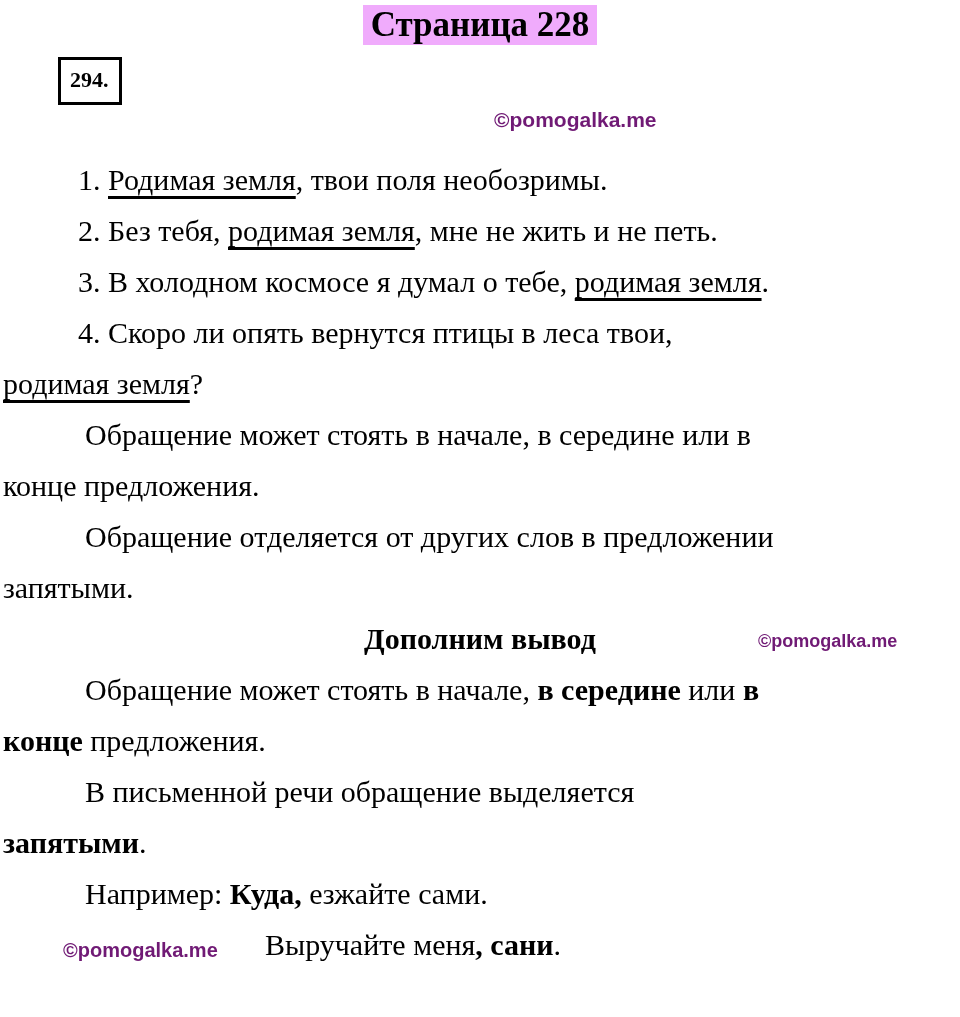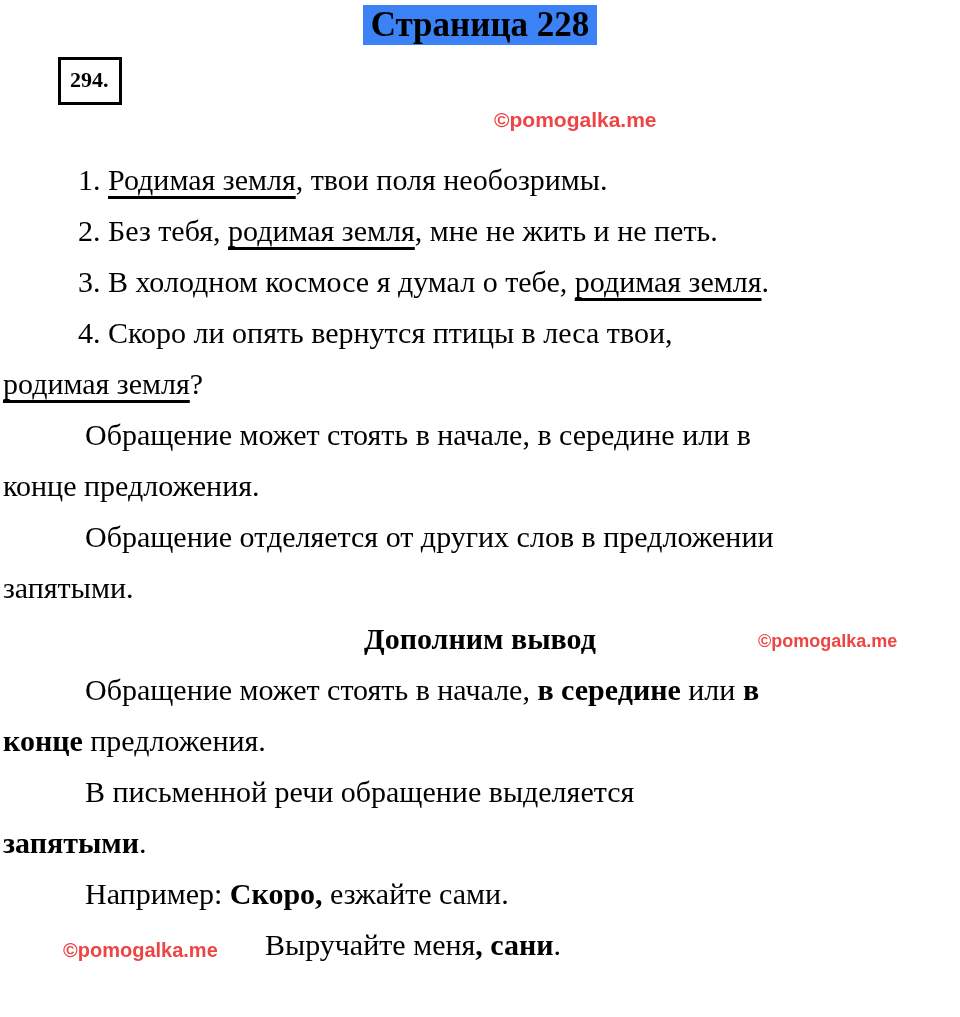--- a/index.html
+++ b/index.html
@@ -7,40 +7,40 @@
     position:relative;
     width:960px;height:1017px;
     background:#ffffff;
     font-family:"Liberation Serif",serif;
     color:#000;
     overflow:hidden;
   }
   .title-row{padding-top:5px;text-align:center;}
   .title-highlight{
     display:inline-block;
-    background:#3b82f6;
+    background:#f0abfc;
     font-weight:bold;
     font-size:35px;
     line-height:40px;
     padding:0 8px;
   }
   .num-box{
     position:absolute;top:57px;left:58px;
     border:3px solid #000;
     padding:0 10px 2px 9px;
     font-weight:bold;
     font-size:22px;
     line-height:40px;
     background:#fff;
   }
   .watermark{
     position:absolute;
     font-family:"Liberation Sans",sans-serif;
     font-weight:bold;
-    color:#ef4444;
+    color:#701a75;
     white-space:nowrap;
   }
   .wm-top{top:108px;left:494px;font-size:21px;}
   .wm-mid{top:631px;left:758px;font-size:18px;}
   .wm-bottom{top:939px;left:63px;font-size:20px;}
   .doc-body{
     margin-top:109px;
     padding:0 3px;
     font-size:30px;
     line-height:51px;
@@ -77,17 +77,17 @@
   <div class="doc-body" id="doc-body">
       <p class="para list"><span>1. </span><span class="seg-underline">Родимая земля</span><span>, твои поля необозримы.</span></p>
       <p class="para list"><span>2. Без тебя, </span><span class="seg-underline">родимая земля</span><span>, мне не жить и не петь.</span></p>
       <p class="para list"><span>3. В холодном космосе я думал о тебе, </span><span class="seg-underline">родимая земля</span><span>.</span></p>
       <p class="para list"><span>4. Скоро ли опять вернутся птицы в леса твои,</span><br><span class="seg-underline">родимая земля</span><span>?</span></p>
       <p class="para indent"><span>Обращение может стоять в начале, в середине или в</span><br><span>конце предложения.</span></p>
       <p class="para indent"><span>Обращение отделяется от других слов в предложении</span><br><span>запятыми.</span></p>
       <p class="para heading"><span class="seg-bold">Дополним вывод</span></p>
       <p class="para indent"><span>Обращение может стоять в начале, </span><span class="seg-bold">в середине</span><span> или </span><span class="seg-bold">в</span><br><span class="seg-bold">конце</span><span> предложения.</span></p>
       <p class="para indent"><span>В письменной речи обращение выделяется</span><br><span class="seg-bold">запятыми</span><span>.</span></p>
-      <p class="para indent"><span>Например: </span><span class="seg-bold">Скоро,</span><span> езжайте сами.</span></p>
+      <p class="para indent"><span>Например: </span><span class="seg-bold">Куда,</span><span> езжайте сами.</span></p>
       <p class="para example"><span>Выручайте меня</span><span class="seg-bold">, сани</span><span>.</span></p>
     </div>
 
 </div>
 
 </body></html>

